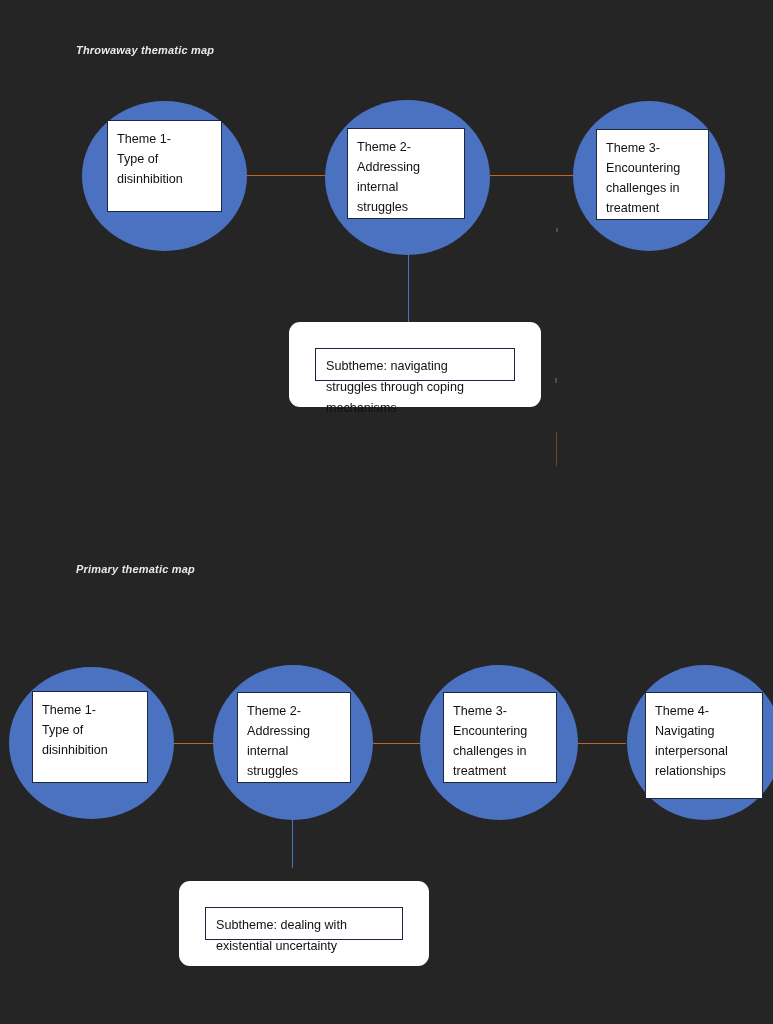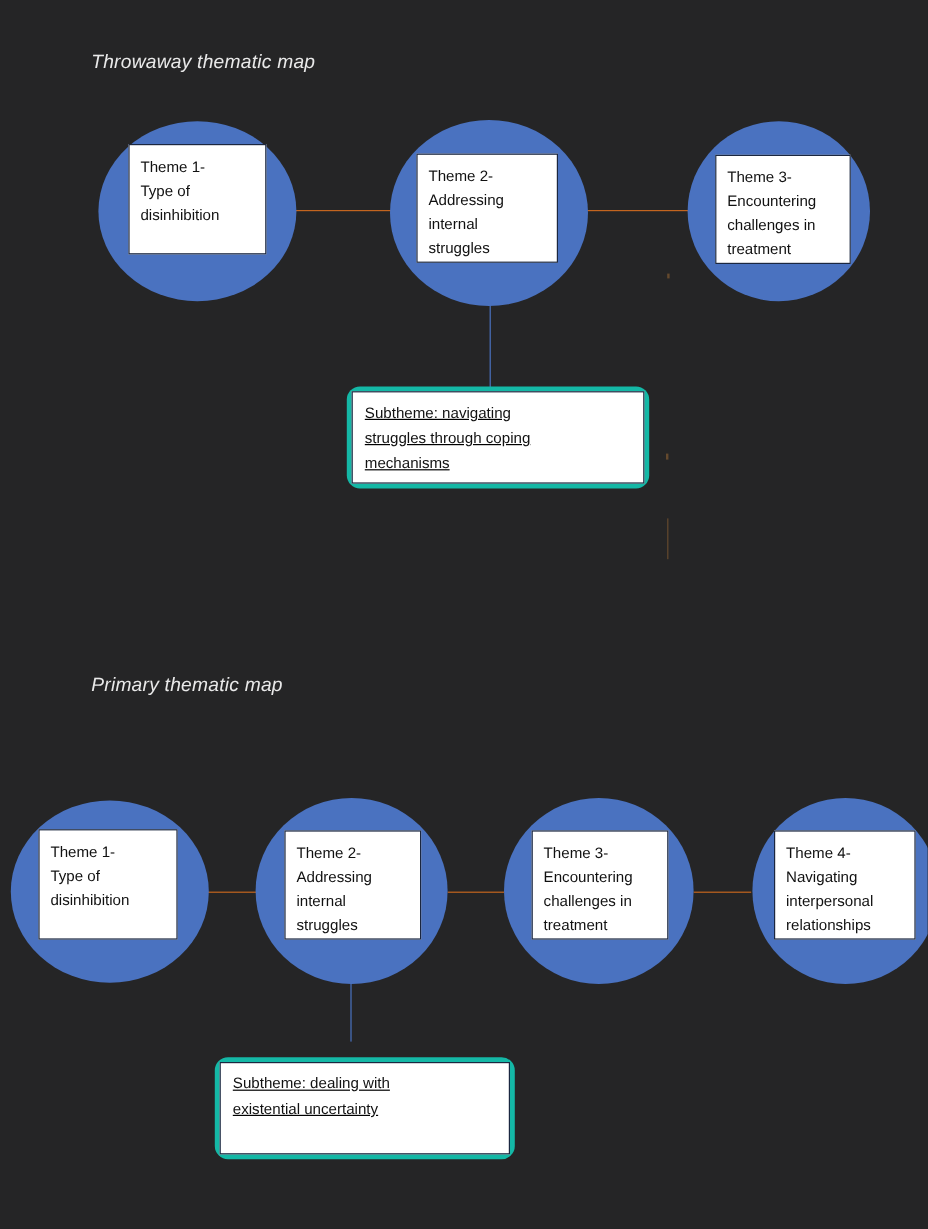--- a/index.html
+++ b/index.html
@@ -18,22 +18,22 @@
     position: absolute;
     left: 0; top: 0;
     width: 773px;
     height: 1024px;
   }
 
   
   .map-title {
     position: absolute;
     font-style: italic;
-    font-weight: normal;
-    font-size: 16px;
+    font-weight: bold;
+    font-size: 11px;
     color: #e9e9e9;
     letter-spacing: 0.2px;
     white-space: nowrap;
   }
 
   
   .node {
     position: absolute;
   }
   .node .circle {
@@ -53,25 +53,24 @@
     font-size: 12.6px;
     line-height: 20px;
     padding: 8px 9px 6px 9px;
     white-space: pre-line;
     overflow: hidden;
   }
 
   
   .subtheme {
     position: absolute;
-    background: #14b8a6;
+    background: #ffffff;
     border-radius: 11px;
     box-sizing: border-box;
-    padding: 4px;
-    text-decoration: underline;
+    padding: 26px;
   }
   .subtheme .inner {
     width: 100%;
     height: 100%;
     background: #ffffff;
     border: 1px solid #1b2740;
     box-sizing: border-box;
     color: #111111;
     font-size: 12.6px;
     line-height: 21px;
@@ -167,21 +166,21 @@
   <div class="node" style="left:420px; top:665px; width:158px; height:155px;">
     <div class="circle"></div>
     <div class="label-box" style="left:23px; top:27px; width:114px; height:91px;">Theme 3-
 Encountering
 challenges in
 treatment</div>
   </div>
 
   <div class="node" style="left:627px; top:665px; width:155px; height:155px;">
     <div class="circle"></div>
-    <div class="label-box" style="left:18px; top:27px; width:118px; height:91px;">Theme 4-
+    <div class="label-box" style="left:18px; top:27px; width:118px; height:107px;">Theme 4-
 Navigating
 interpersonal
 relationships</div>
   </div>
 
   <div class="subtheme" style="left:179px; top:868px; width:250px; height:85px;margin-top:13px;">
     <div class="inner">Subtheme: dealing with
 existential uncertainty</div>
   </div>
 

